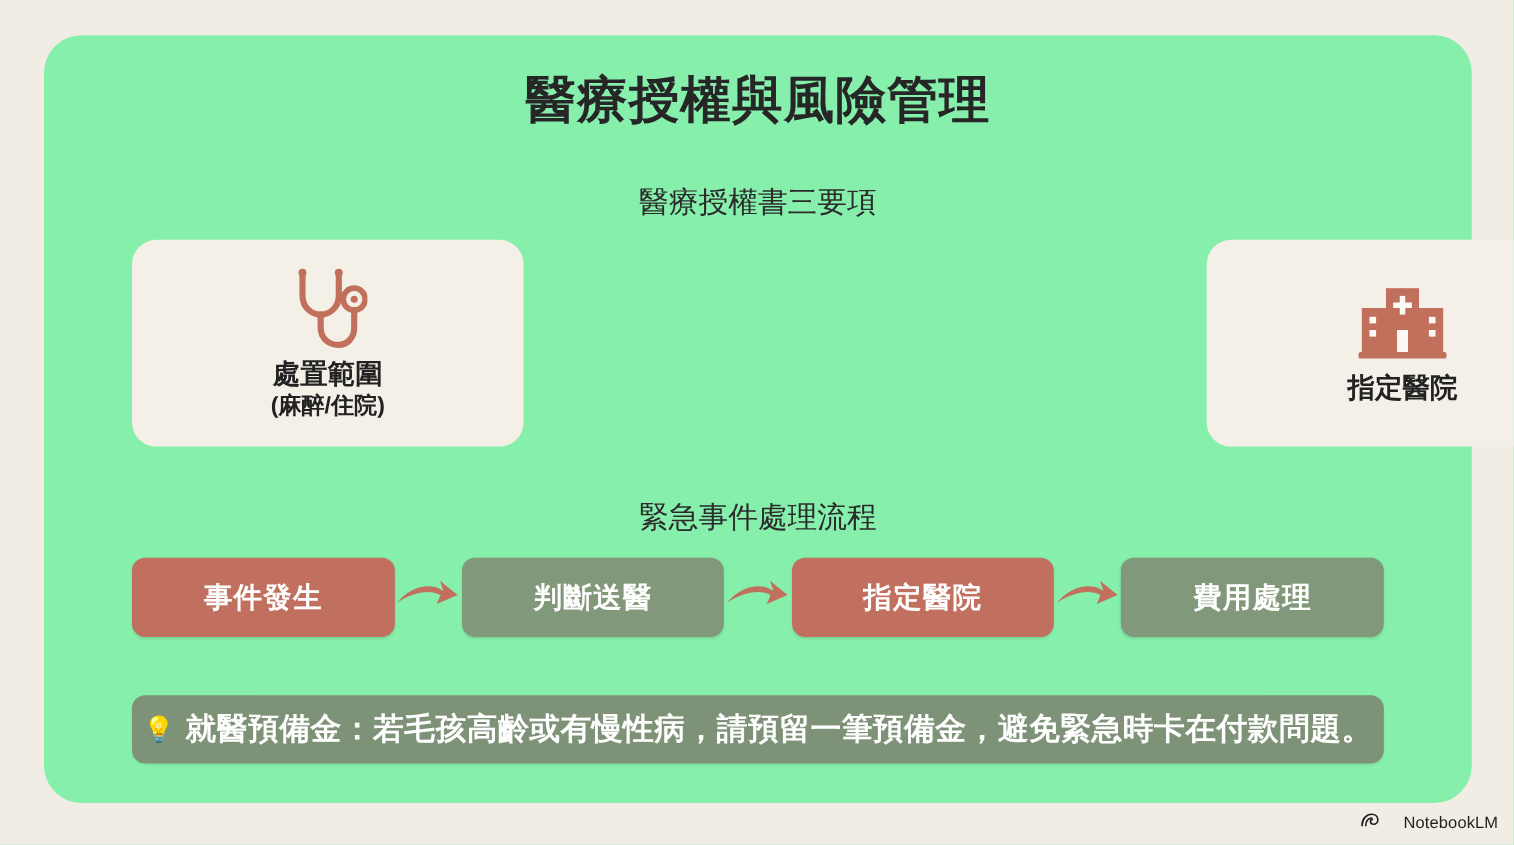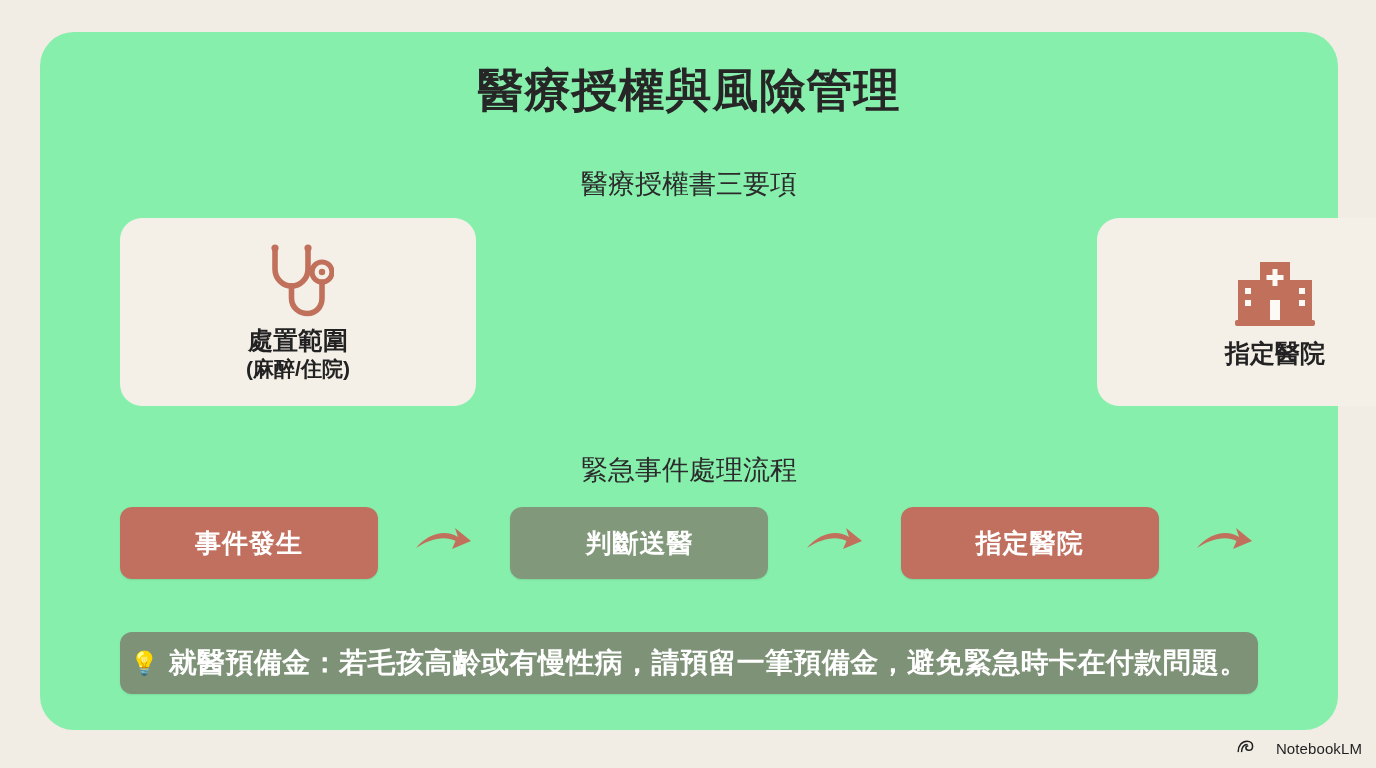--- a/index.html
+++ b/index.html
@@ -237,20 +237,21 @@
     </div>
 
     <div class="flow-step red">指定醫院</div>
 
     <div class="flow-arrow">
       <svg width="60" height="48" viewBox="0 0 60 48" fill="none" xmlns="http://www.w3.org/2000/svg">
         <path d="M2 29 C14 14 32 10 44 18 L41 9 L57 22 L38 30 L41.5 22 C31 16 15 20 2 29 Z" fill="#c1705c"></path>
       </svg>
     </div>
 
+    <div class="flow-step green">費用處理</div>
 
   </div>
 
   <div class="tip-bar">
     <span class="bulb">💡</span>
     <span class="tip-text">就醫預備金：若毛孩高齡或有慢性病，請預留一筆預備金，避免緊急時卡在付款問題。</span>
   </div>
 
 </div>
 

